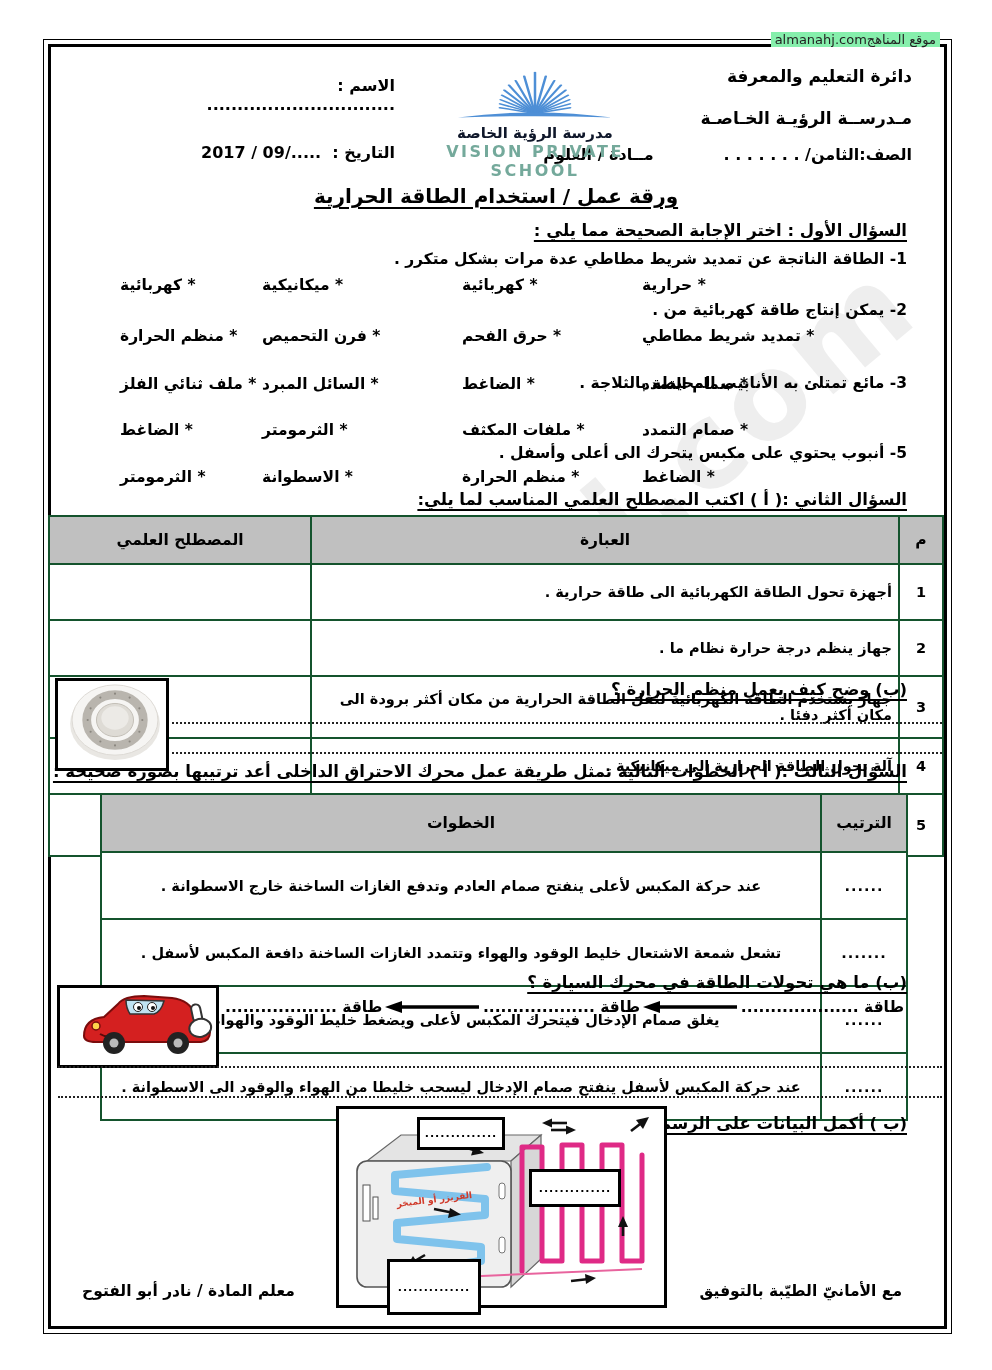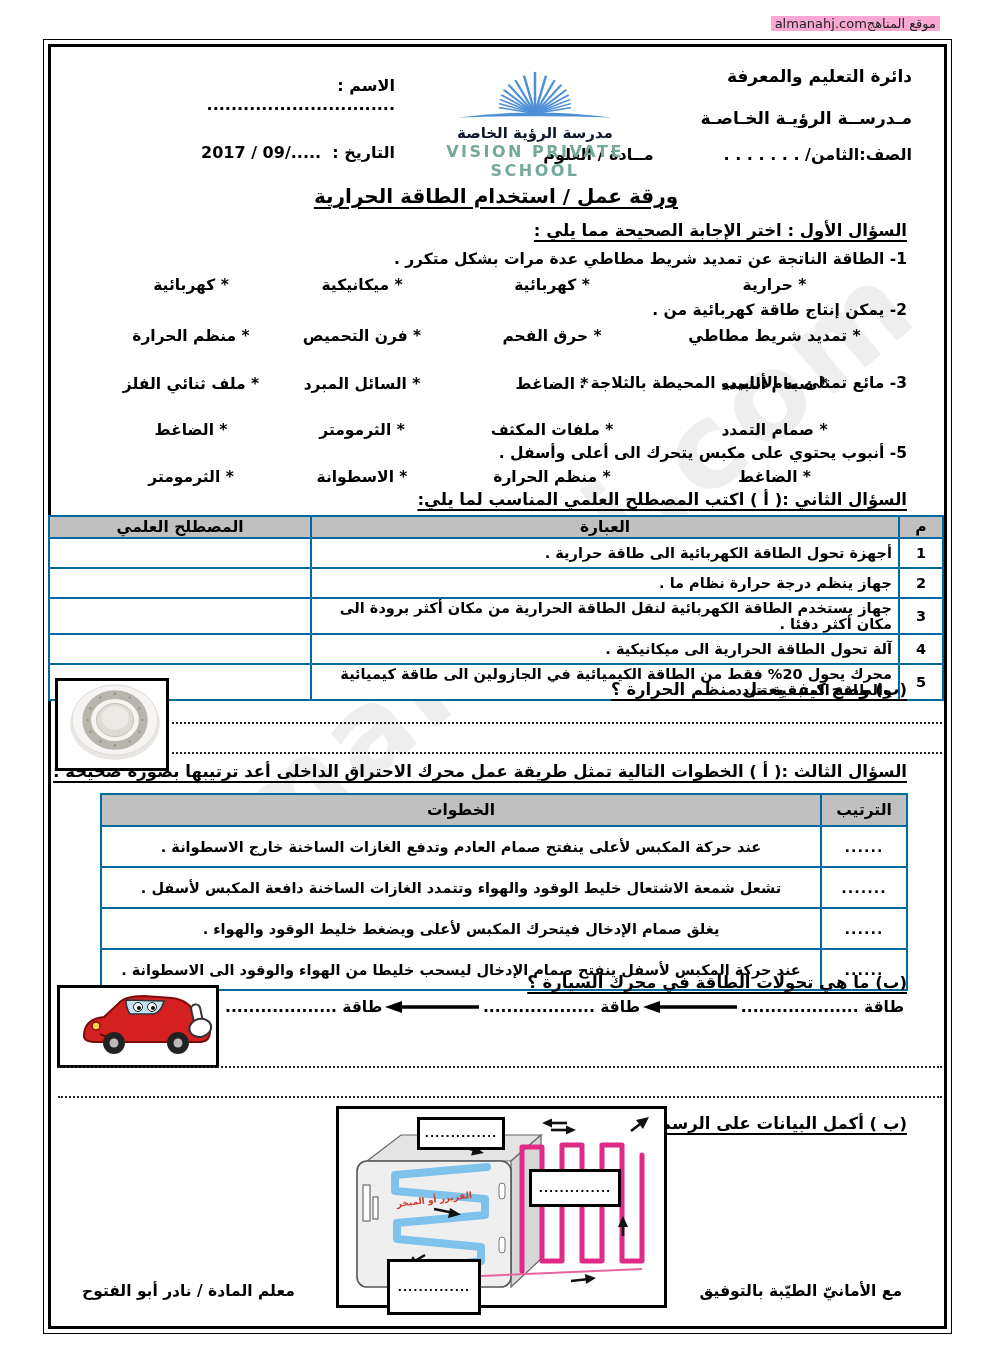--- a/index.html
+++ b/index.html
@@ -2,30 +2,30 @@
 <html lang="ar" dir="rtl"><head>
 <meta charset="utf-8">
 <style>
   html,body{margin:0;padding:0;background:#fff;}
   .page{position:relative;width:992px;height:1370px;background:#fff;overflow:hidden;
         font-family:"DejaVu Sans",sans-serif;direction:rtl;color:#000;}
   .abs{position:absolute;}
   .u{text-decoration:underline;text-underline-offset:4px;text-decoration-thickness:1.6px;}
   .frame{left:48px;top:44px;width:893px;height:1279px;border:3px solid #000;
          outline:1px solid #000;outline-offset:4px;}
-  .credit{top:16px;right:52px;font-size:13px;color:#222;background:#f9a8d4;padding:0 4px;z-index:5;}
+  .credit{top:32px;right:52px;font-size:13px;color:#222;background:#86efac;padding:0 4px;z-index:5;}
   .hline{font-size:17px;font-weight:bold;}
   .heading{font-size:16.5px;font-weight:bold;}
   .stem{left:120px;right:85px;font-size:15.5px;font-weight:bold;text-align:right;}
   .opts{left:120px;right:85px;display:grid;grid-template-columns:265px 180px 200px 1fr;
         font-size:15.5px;font-weight:bold;}
-  .opts span{text-align:center;}
+  .opts span{text-align:left;}
   .dotline{border-bottom:2.6px dotted #222;height:0;}
   table{border-collapse:collapse;font-size:14.5px;background:#fff;}
-  th,td{border:2px solid #0369a1;padding:1px 6px;}
+  th,td{border:2px solid #14532d;padding:14px 6px;}
   th{background:#c0c0c0;font-size:15.5px;}
   .t1{left:48px;width:896px;}
   .t1 td.st{font-weight:bold;text-align:right;height:26px;}
   .t1 td.num{font-weight:bold;text-align:center;width:30px;}
   .t1 td.term{width:248px;}
   .t2{left:100px;width:808px;}
   .t2 td.st{font-weight:bold;text-align:center;height:37px;}
   .t2 td.ord{font-weight:bold;text-align:center;width:72px;letter-spacing:1px;}
   .imgbox{border:3px solid #000;background:#fff;}
   .dlabel{position:absolute;background:#fff;border:3px solid #000;display:flex;align-items:center;

